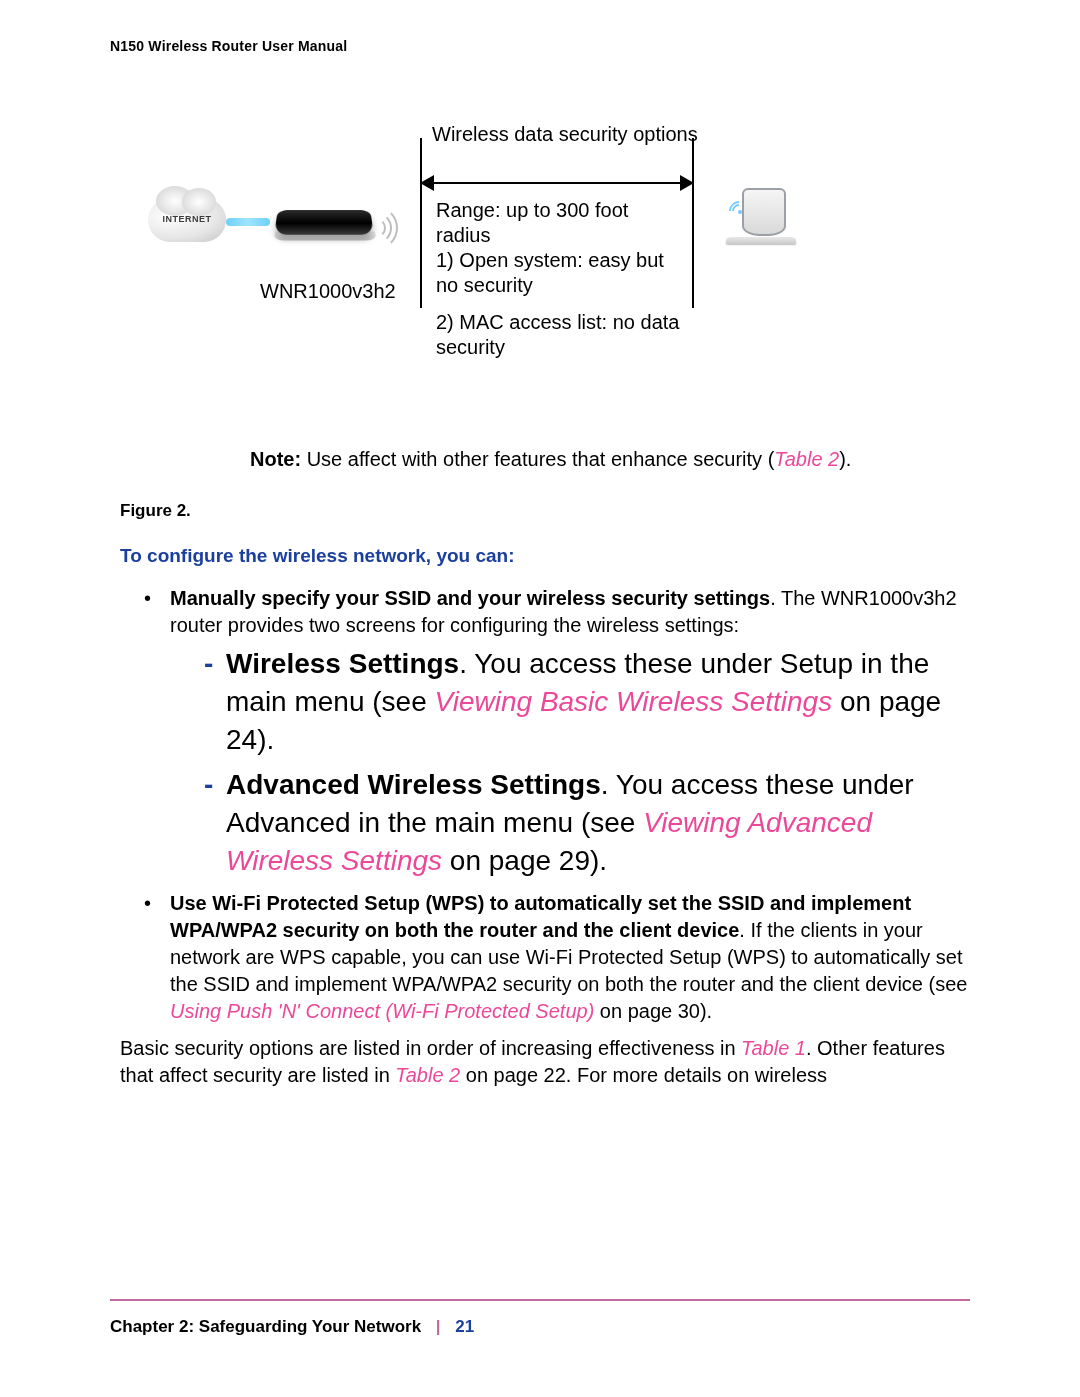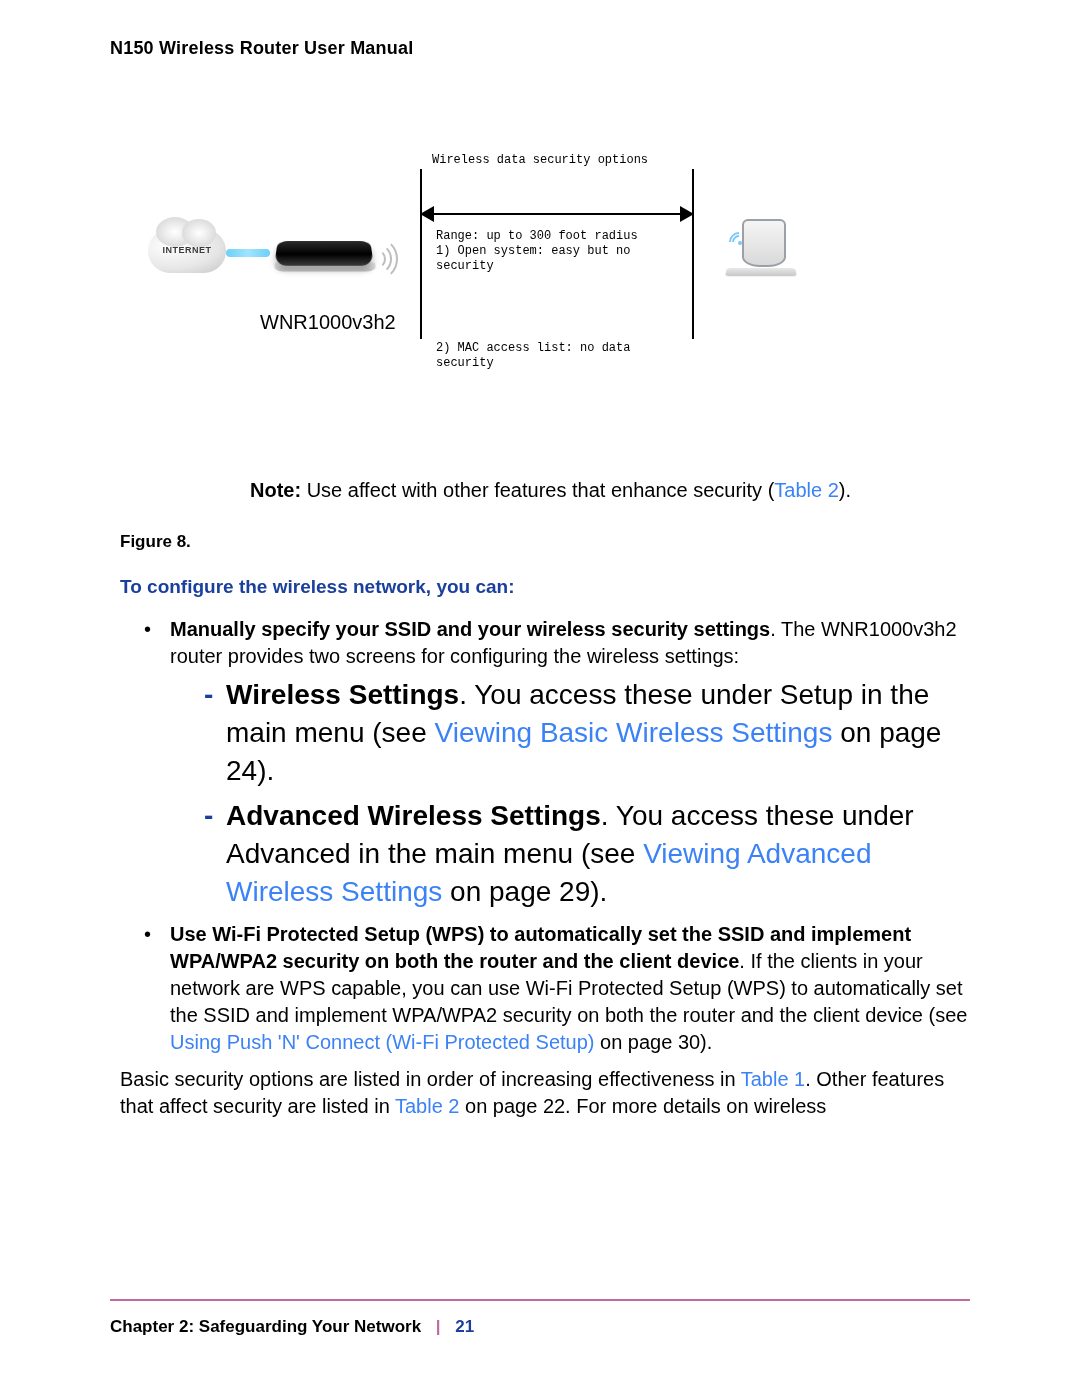--- a/index.html
+++ b/index.html
@@ -10,22 +10,22 @@
     width: 1080px;
     height: 1397px;
     position: relative;
     color: #000;
   }
   .page {
     padding: 38px 110px 0 110px;
   }
   .doc-header {
     font-weight: bold;
-    font-size: 18px;
-    margin-bottom: 90px;
+    font-size: 14px;
+    margin-bottom: 64px;
     letter-spacing: 0.2px;
   }
 
   
   .diagram {
     position: relative;
     height: 300px;
     margin-left: 20px;
   }
   .internet-cloud {
@@ -141,21 +141,21 @@
   .h-arrow::before, .h-arrow::after{
     content:'';
     position:absolute;
     top:-7px;
     border-top:8px solid transparent;
     border-bottom:8px solid transparent;
   }
   .h-arrow::before{ left:-2px; border-right:14px solid #000; }
   .h-arrow::after { right:-2px; border-left:14px solid #000; }
 
-  .diag-text { position:absolute; font-size:12px; line-height:1.25;font-family:Liberation Mono, monospace; }
+  .diag-text { position:absolute; font-size:20px; line-height:1.25; }
   .t1 { left: 302px; top: 4px; }
   .t2 { left: 306px; top: 80px; width: 250px; }
   .t3 { left: 306px; top: 192px; width: 250px; }
 
   .computer {
     position:absolute;
     left: 590px;
     top: 70px;
     width: 80px;
     height: 70px;
@@ -189,21 +189,21 @@
     border-radius:50%;
     transform: rotate(-45deg);
   }
   .pc-wave span:nth-child(1){width:10px;height:10px; left:8px; top:8px;}
   .pc-wave span:nth-child(2){width:16px;height:16px; left:5px; top:5px;}
   .pc-wave .dot{ position:absolute; width:4px;height:4px;border-radius:50%;background:#79c7ff; left:14px; top:14px; border:none; transform:none;}
 
   
   .note-line { margin: 30px 0 30px 140px; font-size:20px; }
   .note-line b { font-weight:bold; }
-  .xref { color:#3b82f6; }
+  .xref { color:#ec4899; font-style: italic; }
 
   .fig-caption { font-weight:bold; font-size:17px; margin: 0 0 24px 10px; }
   .subhead { color:#1a3f9c; font-weight:bold; font-size:19px; margin: 0 0 18px 10px; }
 
   ul.lvl1 { list-style:none; padding:0; margin:0 0 0 30px; }
   ul.lvl1 > li { position:relative; padding-left:30px; font-size:20px; line-height:1.35; margin-bottom:10px; }
   ul.lvl1 > li::before { content:'•'; position:absolute; left:4px; top:0; font-size:20px; }
 
   ul.lvl2 { list-style:none; padding:0; margin:6px 0 0 30px; }
   ul.lvl2 > li { position:relative; padding-left:26px; font-size:28px; line-height:1.35; margin-bottom:8px; }
@@ -272,21 +272,21 @@
         </div>
       <div class="monitor"></div>
       <div class="keyboard"></div>
     </div>
   </div>
 
   <div class="note-line">
     <b>Note:</b><span> Use affect with other features that enhance security (</span><span class="xref">Table 2</span><span>).</span>
   </div>
 
-  <div class="fig-caption">Figure 8.</div>
+  <div class="fig-caption">Figure 2.</div>
 
   <div class="subhead">To configure the wireless network, you can:</div>
 
   <ul class="lvl1">
     <li>
       <b>Manually specify your SSID and your wireless security settings</b><span>. The WNR1000v3h2 router provides two screens for configuring the wireless settings:</span>
       <ul class="lvl2">
         <li>
           <b>Wireless Settings</b><span>. You access these under Setup in the main menu (see </span><span class="xref">Viewing Basic Wireless Settings</span><span> on page 24).</span>
         </li>

